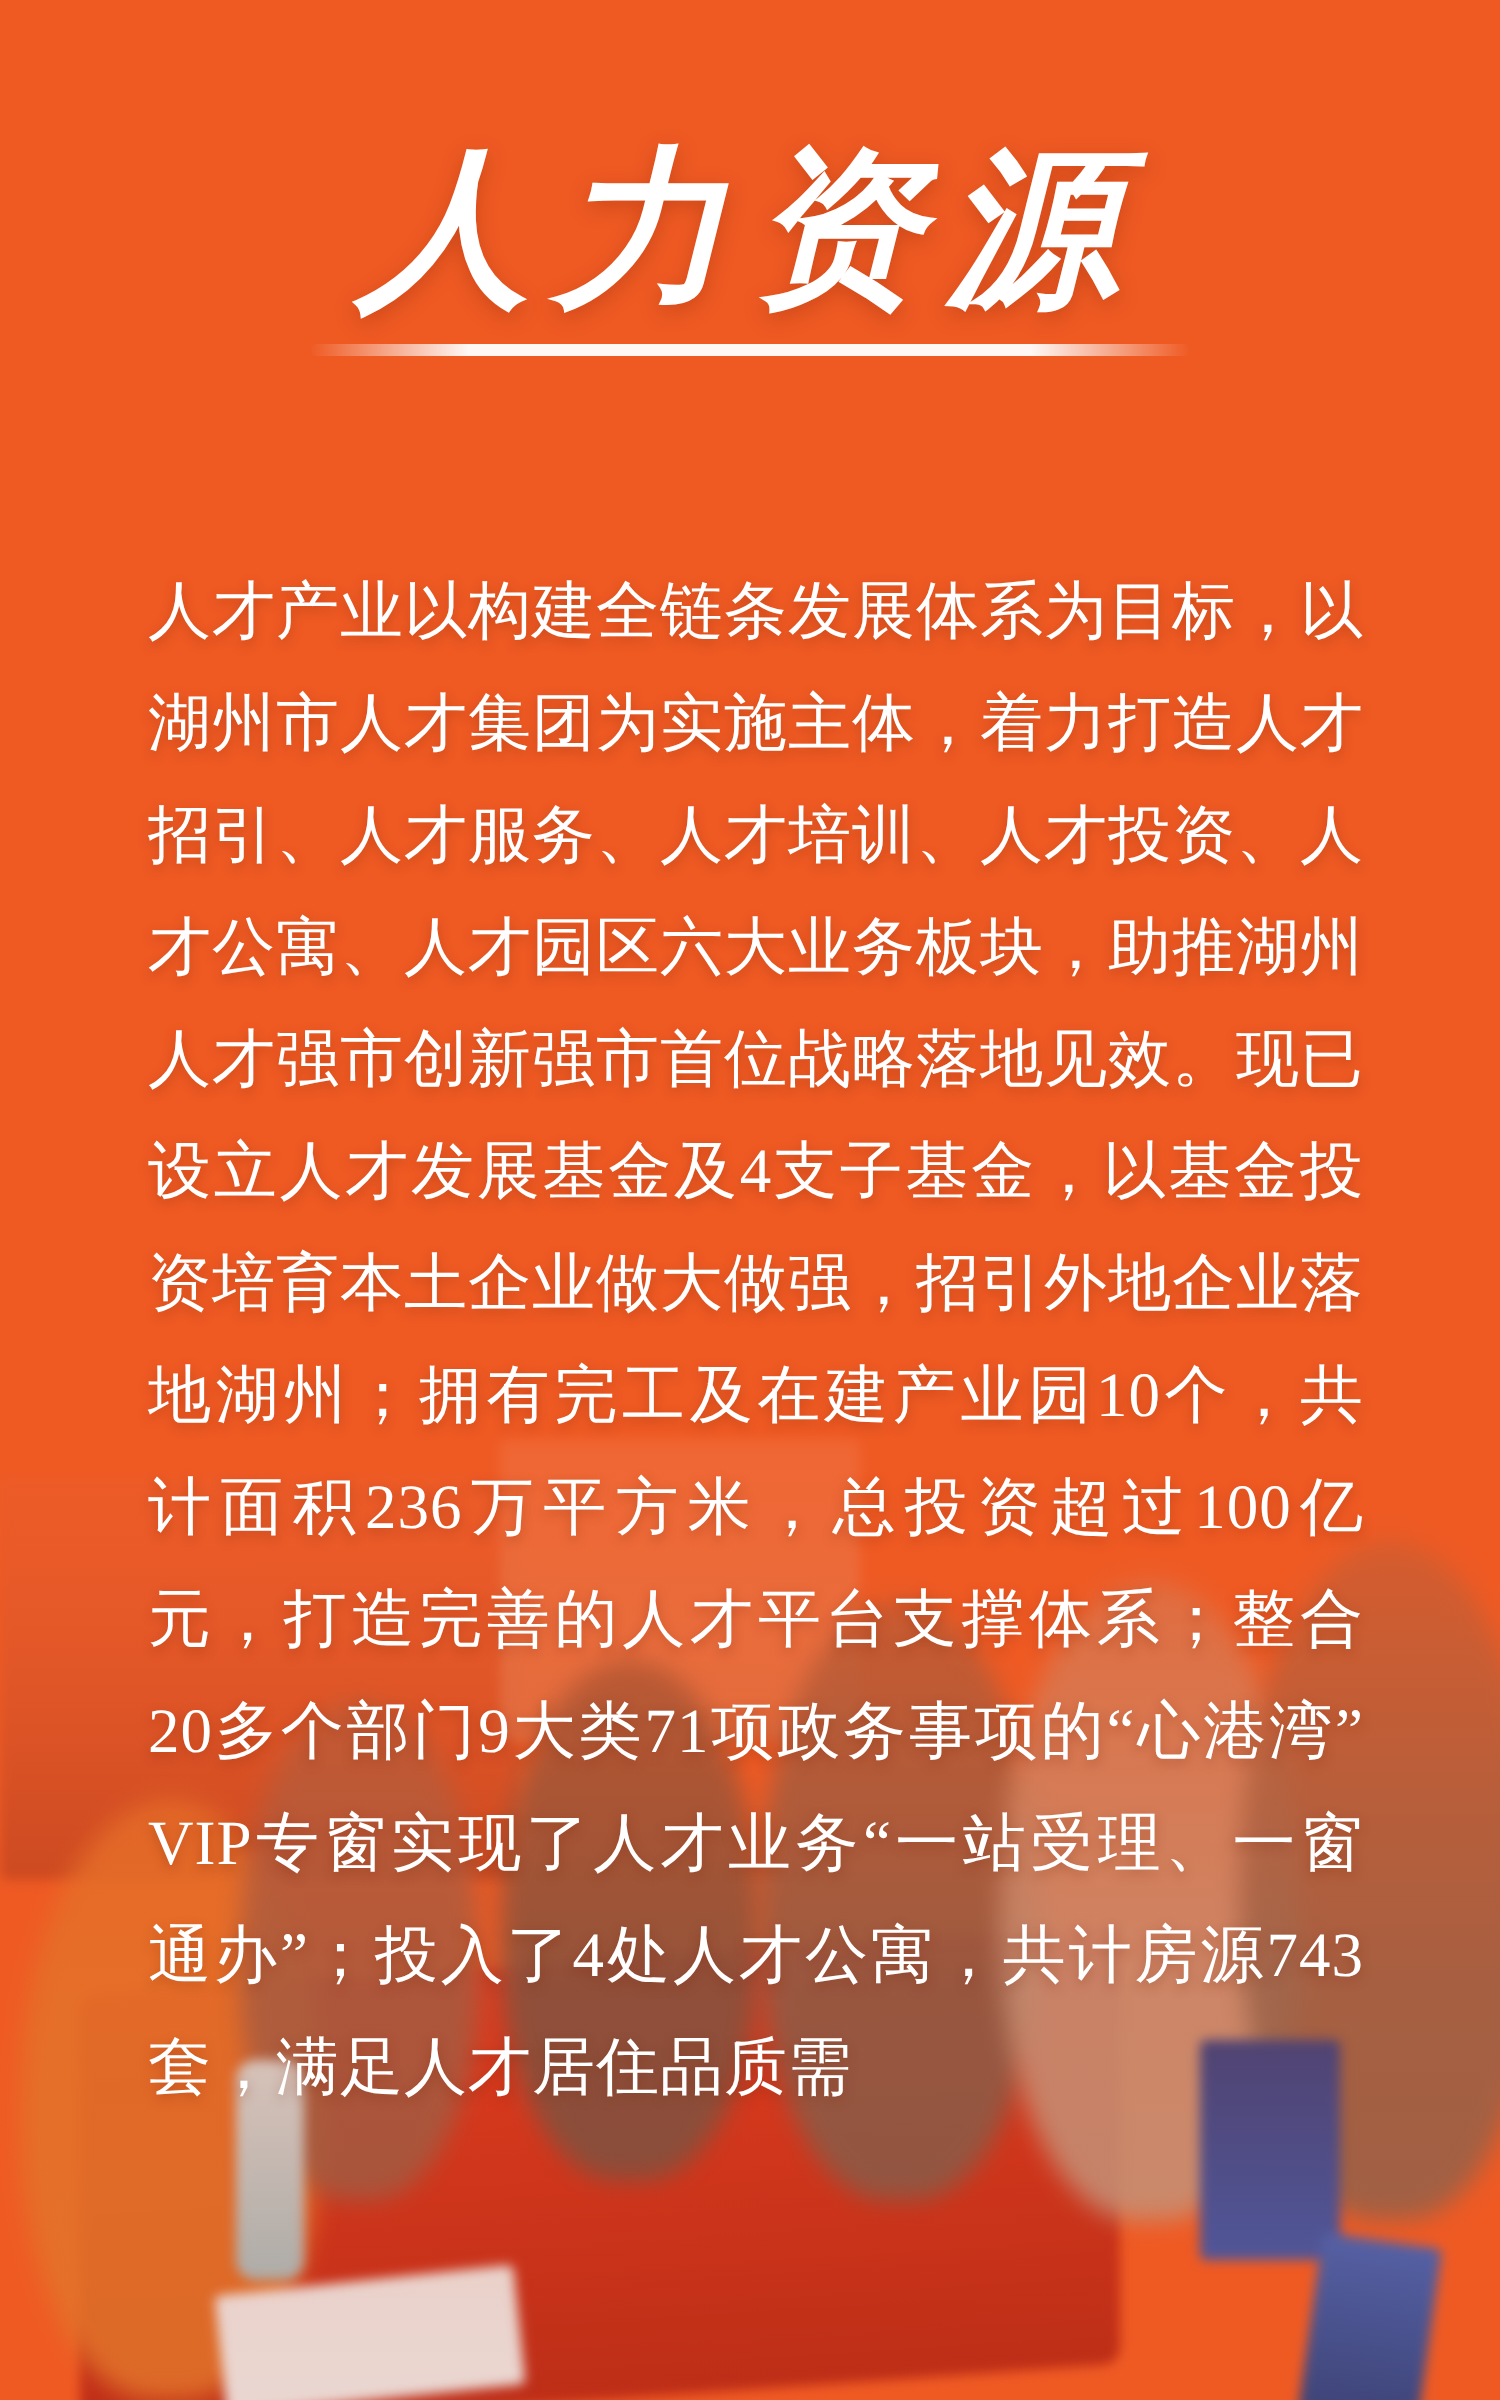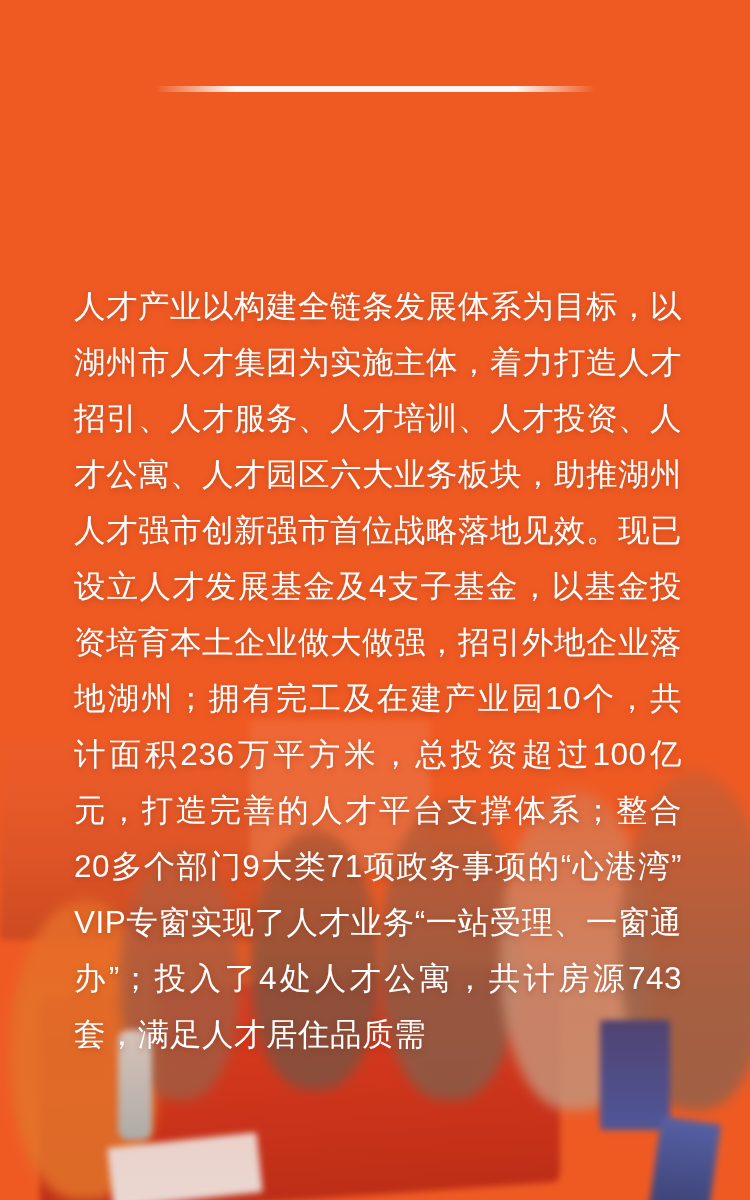--- a/index.html
+++ b/index.html
@@ -96,21 +96,21 @@
     right: 68px;
     z-index: 6;
   }
   .body-text {
     color: #ffffff;
     font-size: 31.5px;
     line-height: 56px;
     letter-spacing: .5px;
     text-align: justify;
     text-justify: inter-character;
-    font-family: Liberation Sans, sans-serif;
+    font-family: Liberation Serif, serif;
     text-shadow: 0 2px 6px rgba(120, 35, 8, .35);
     white-space: pre-wrap;
   }
 </style>
 </head>
 <body>
 
 <div id="poster">
 
   <div class="photo-layer">
@@ -130,20 +130,21 @@
 
     <div class="panel" style="left:118px; top:430px; width:34px; height:110px; background:linear-gradient(180deg,#cfe3e8 0%, #9fbfc7 100%); border-radius:10px;"></div>
     <div class="panel" style="left:110px; top:540px; width:150px; height:60px; background:#e9eef2; transform:rotate(-6deg); border-radius:3px;"></div>
     <div class="panel" style="left:600px; top:420px; width:70px; height:110px; background:linear-gradient(180deg,#1c3c8c 0%, #2a55b5 100%); border-radius:3px;"></div>
     <div class="panel" style="left:655px; top:520px; width:60px; height:90px; background:linear-gradient(180deg,#2f62c4 0%, #1d3f86 100%); border-radius:3px; transform:rotate(8deg);"></div>
 
     <div class="photo-wash"></div>
   </div>
 
   <div class="title-wrap">
+    <div class="title">人力资源</div>
     <div class="title-underline"></div>
   </div>
 
   <div class="body-wrap">
     <p class="body-text">人才产业以构建全链条发展体系为目标，以湖州市人才集团为实施主体，着力打造人才招引、人才服务、人才培训、人才投资、人才公寓、人才园区六大业务板块，助推湖州人才强市创新强市首位战略落地见效。现已设立人才发展基金及4支子基金，以基金投资培育本土企业做大做强，招引外地企业落地湖州；拥有完工及在建产业园10个，共计面积236万平方米，总投资超过100亿元，打造完善的人才平台支撑体系；整合20多个部门9大类71项政务事项的“心港湾”VIP专窗实现了人才业务“一站受理、一窗通办”；投入了4处人才公寓，共计房源743套，满足人才居住品质需</p>
   </div>
 
 </div>
 
 </body></html>

